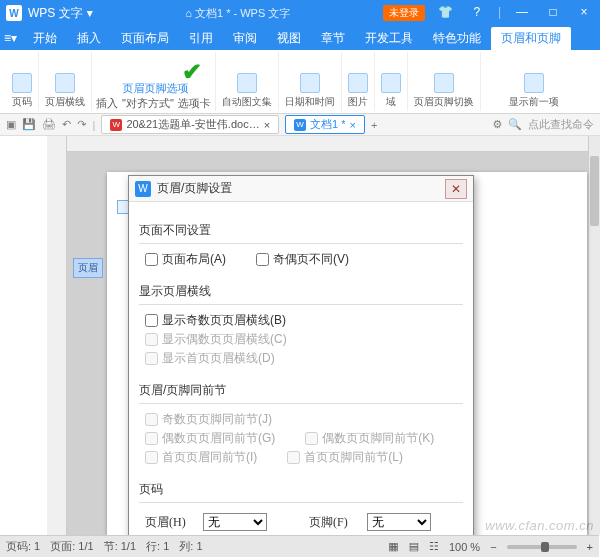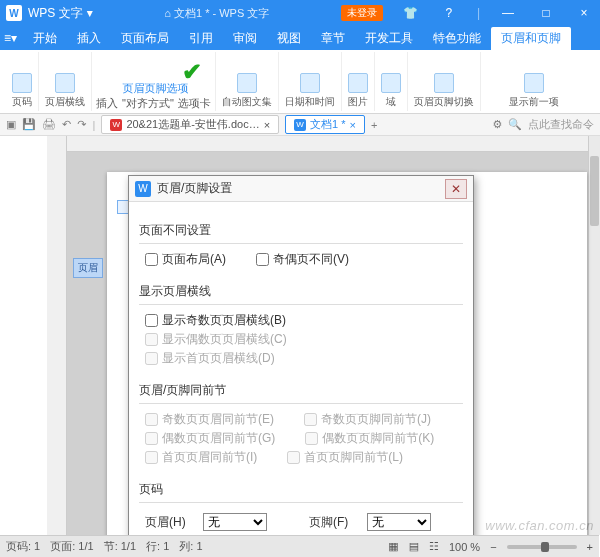--- a/index.html
+++ b/index.html
@@ -3,21 +3,21 @@
 <meta charset="utf-8">
 <style>
 * { margin: 0; padding: 0; box-sizing: border-box; font-family: "Microsoft YaHei", sans-serif; }
 body { width: 600px; height: 557px; background: #fff; font-size: 11px; overflow: hidden; position: relative; }
 
 
 .titlebar { height: 26px; background: #2d8cf0; color: #fff; display: flex; align-items: center; padding: 0 6px; font-size: 12px; }
 .titlebar .logo { width: 16px; height: 16px; background: #fff; color: #2d8cf0; border-radius: 2px; display: inline-flex; align-items: center; justify-content: center; font-weight: bold; margin-right: 6px; font-size: 10px; }
 .titlebar .title-left { flex: 0 0 auto; }
 .titlebar .title-center { flex: 1; text-align: center; opacity: .85; font-size: 11px; }
-.titlebar .title-right { display: flex; align-items: center; gap: 18px; }
+.titlebar .title-right { display: flex; align-items: flex-start; gap: 11px; }
 .titlebar .badge { background: #ff6a00; color: #fff; padding: 1px 6px; border-radius: 2px; font-size: 10px; }
 .titlebar .win-btn { width: 20px; text-align: center; cursor: pointer; }
 
 
 .menubar { height: 24px; background: #2d8cf0; color: #fff; display: flex; align-items: center; padding: 0 4px; font-size: 12px; }
 .menubar .mtab { padding: 3px 10px; cursor: pointer; }
 .menubar .mtab.active { background: #fff; color: #2d8cf0; border-radius: 2px 2px 0 0; }
 .menubar .hamburger { margin-right: 6px; }
 
 
@@ -56,21 +56,21 @@
 .dlg-title .dlg-ico { width: 16px; height: 16px; background: #2d8cf0; color: #fff; border-radius: 2px; display: inline-flex; align-items: center; justify-content: center; font-size: 10px; margin-right: 6px; }
 .dlg-title .x { margin-left: auto; width: 22px; height: 20px; border: 1px solid #c99; background: #f2e6e6; color: #933; display: flex; align-items: center; justify-content: center; cursor: pointer; }
 .dlg-body { padding: 6px 10px 10px; }
 .section-title { color: #333; margin: 14px 0 4px; font-size: 12px; }
 .hr { height: 1px; background: #ddd; margin: 2px 0 6px; }
 .row { display: flex; gap: 30px; padding: 1px 6px; }
 .chk { display: flex; align-items: center; gap: 4px; font-size: 12px; }
 .chk input { width: 13px; height: 13px; }
 .chk.disabled { color: #aaa; }
 .sel-row { display: flex; align-items: center; gap: 6px; padding: 4px 6px; }
-.sel-row label { min-width: 52px; }
+.sel-row label { min-width: 52px; font-family: Liberation Serif, serif; }
 .sel-row select { width: 64px; font-size: 12px; border:1px solid #888; background:#fff; }
 .dlg-buttons { display: flex; justify-content: flex-end; gap: 14px; padding: 8px 10px 4px; }
 .dlg-buttons button { width: 64px; height: 22px; border: 1px solid #2d8cf0; background: #fff; cursor: pointer; font-size: 12px; }
 .dlg-buttons button.primary { border: 1.5px solid #2d8cf0; color: #000; }
 
 
 .statusbar { position: absolute; left: 0; right: 1px; bottom: 0; height: 22px; background: #e7e7e7; border-top: 1px solid #ccc; display: flex; align-items: center; padding: 0 6px; gap: 10px; font-size: 11px; color: #555; }
 .statusbar .flex { flex: 1; }
 .zoom-slider { width: 70px; height: 4px; background: #bbb; position: relative; border-radius: 2px; }
 .zoom-slider .zthumb { position: absolute; left: 34px; top: -3px; width: 8px; height: 10px; background: #666; border-radius: 2px; }
@@ -249,24 +249,20 @@
           <input type="checkbox" disabled="" style="">
           <span>显示首页页眉横线(D)</span>
         </label>
       </div>
 
     <div class="section-title">页眉/页脚同前节</div>
     <div class="hr"></div>
     <div class="row">
       <label class="chk disabled">
           <input type="checkbox" disabled="" style="">
-          <span>奇数页页眉同前节(E)</span>
-        </label>
-      <label class="chk disabled">
-          <input type="checkbox" disabled="" style="">
           <span>奇数页页脚同前节(J)</span>
         </label>
     </div>
     <div class="row">
       <label class="chk disabled">
           <input type="checkbox" disabled="" style="">
           <span>偶数页页眉同前节(G)</span>
         </label>
       <label class="chk disabled">
           <input type="checkbox" disabled="" style="">

